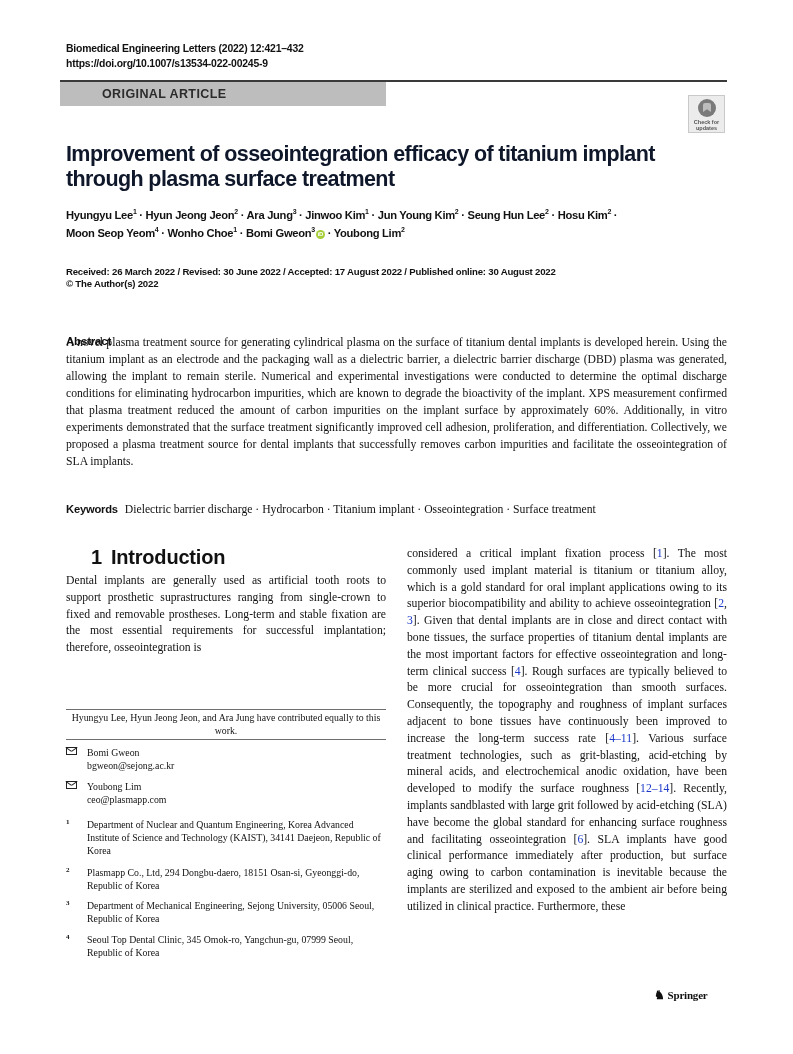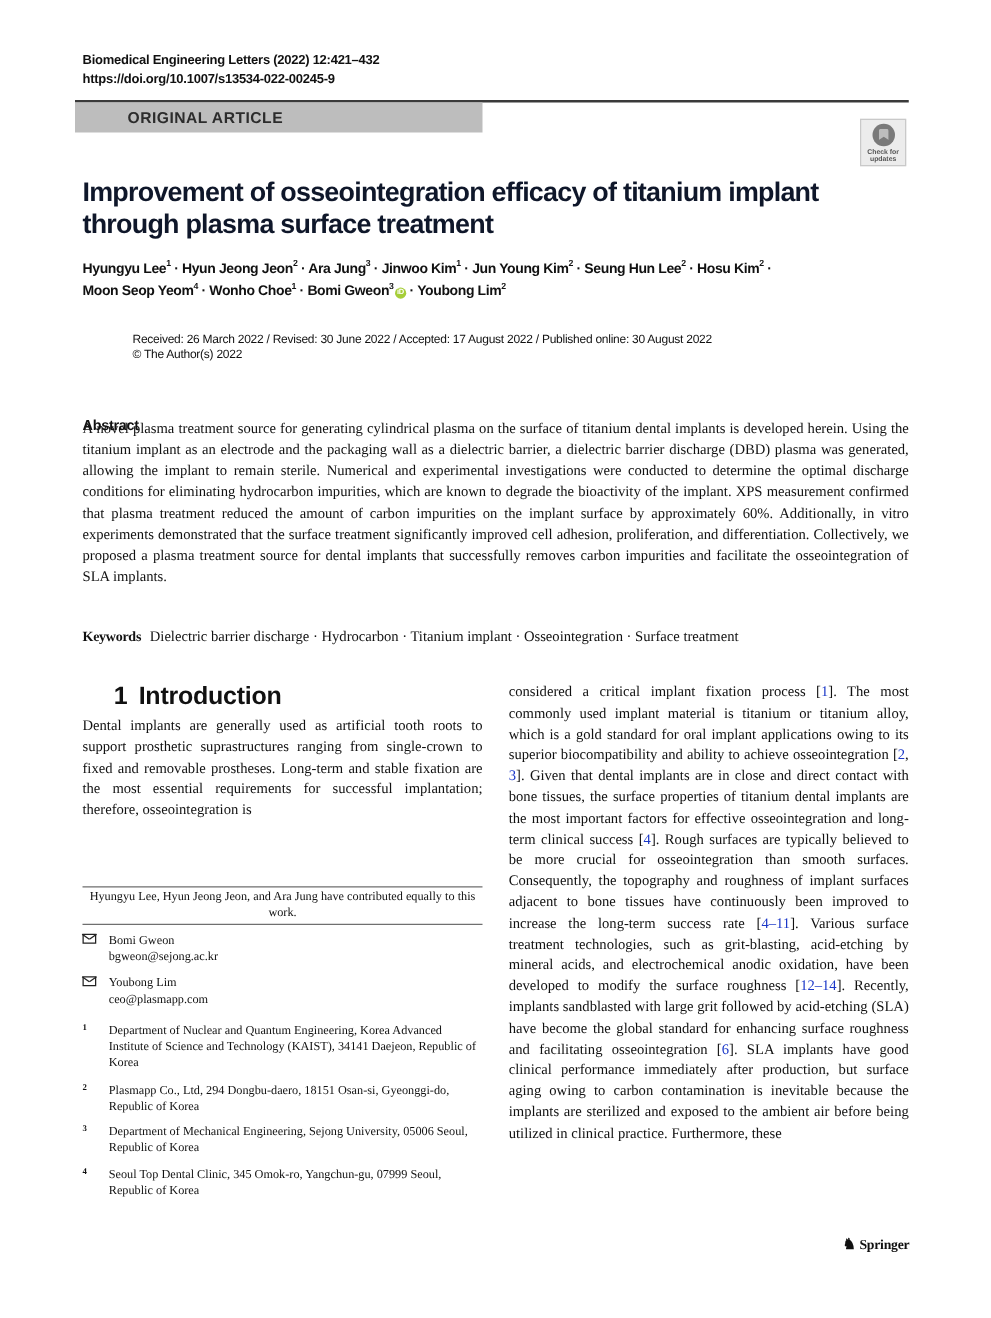--- a/index.html
+++ b/index.html
@@ -17,27 +17,27 @@
   .crossmark .circle { position: absolute; left: 9px; top: 3px; width: 18px; height: 18px; border-radius: 50%; background: #7a7a7a; }
   .crossmark .circle:after { content: ""; position: absolute; left: 5px; top: 4px; width: 8px; height: 9px; background: #bdbdbd; border-radius: 2px 2px 0 0; clip-path: polygon(0 0,100% 0,100% 100%,50% 70%,0 100%); }
   .crossmark .cm-text { position: absolute; left: 0; top: 23px; width: 100%; text-align: center; font-size: 5.5px; line-height: 6px; font-weight: bold; color: #555; }
 
   .title { left: 66px; top: 142px; width: 620px; font-size: 21.5px; line-height: 25px; font-weight: bold; letter-spacing: -0.6px; color: #0f172a; }
 
   .authors { left: 66px; top: 206px; width: 660px; font-size: 11.2px; line-height: 18px; font-weight: bold; letter-spacing: -0.3px; }
   .authors sup { font-size: 7px; vertical-align: 5px; line-height: 0; }
   .orcid { display: inline-block; width: 9px; height: 9px; border-radius: 50%; background: #a6ce39; color: #fff; font-size: 6px; line-height: 9px; text-align: center; vertical-align: 1px; margin-left: 1px; font-weight: bold; }
 
-  .dates { left: 66px; top: 266px; font-size: 9.6px; line-height: 12px; font-weight: normal; letter-spacing: -0.2px; margin-left: 40px; }
+  .dates { left: 66px; top: 266px; font-size: 9.6px; line-height: 12px; font-weight: bold; letter-spacing: -0.2px; }
 
   .abstract-heading { left: 66px; top: 319px; font-size: 11.5px; font-weight: bold; letter-spacing: -0.2px; margin-top: 16px; }
   .abstract-body { left: 66px; top: 334px; width: 661px; font-size: 11.7px; line-height: 17px; text-align: justify; }
 
   .keywords { left: 66px; top: 502px; width: 661px; font-size: 11.7px; line-height: 15px; }
-  .keywords .kw-label { font-family: Liberation Serif, serif; font-weight: bold; font-size: 11.2px; letter-spacing: -0.2px; margin-right: 4px; }
+  .keywords .kw-label { font-family: Liberation Sans, sans-serif; font-weight: bold; font-size: 11.2px; letter-spacing: -0.2px; margin-right: 4px; }
 
   .section-heading { left: 66px; top: 546px; font-size: 20px; font-weight: bold; letter-spacing: -0.2px; margin-left: 25px; }
   .section-heading .num { margin-right: 9px; }
 
   .col-left-text { left: 66px; top: 573px; width: 320px; font-size: 11.7px; line-height: 16.8px; text-align: justify; }
   .col-right-text { left: 407px; top: 546px; width: 320px; font-size: 11.7px; line-height: 16.8px; text-align: justify; }
   .ref { color: #1a37c8; }
 
   .fn-rule-1 { left: 66px; top: 709px; width: 320px; height: 1px; background: #6f6f6f; }
   .fn-rule-2 { left: 66px; top: 739px; width: 320px; height: 1px; background: #6f6f6f; }
@@ -47,21 +47,21 @@
   .corr .env { position: absolute; left: 0; top: 1px; width: 11px; height: 8px; border: 1px solid #222; box-sizing: border-box; }
   .corr .env:before, .corr .env:after { content: ""; position: absolute; top: -1px; width: 7px; height: 1px; background: #222; }
   .corr .env:before { left: -1px; transform-origin: left top; transform: rotate(35deg); }
   .corr .env:after { right: -1px; transform-origin: right top; transform: rotate(-35deg); }
   .corr .name, .corr .email { display: block; padding-left: 21px; }
 
   .affil { left: 66px; width: 320px; font-size: 9.8px; line-height: 13px; }
   .affil .num { position: absolute; left: 0; top: -2px; font-size: 7px; font-weight: bold; }
   .affil .txt { display: block; padding-left: 21px; }
 
-  .springer { left: 674px; top: 988px; font-size: 11px; font-weight: bold; letter-spacing: -0.2px; text-align: right; }
+  .springer { left: 654px; top: 988px; font-size: 11px; font-weight: bold; letter-spacing: -0.2px; text-align: right; }
   .springer .horse { display: inline-block; font-size: 12px; margin-right: 3px; }
 </style>
 </head>
 <body>
 
 <div class="abs journal-line sans">
   <div>Biomedical Engineering Letters (2022) 12:421–432</div>
   <div>https://doi.org/10.1007/s13534-022-00245-9</div>
 </div>
 <div class="abs top-rule"></div>

